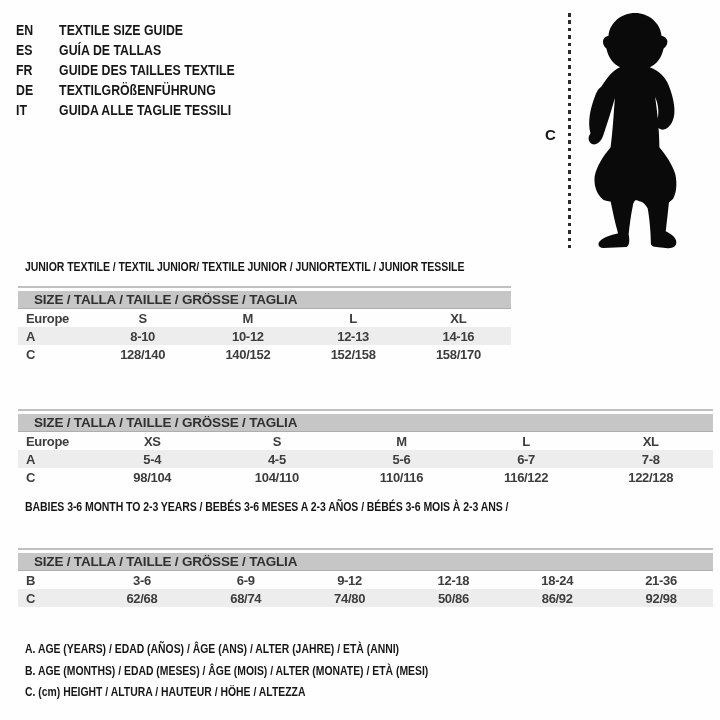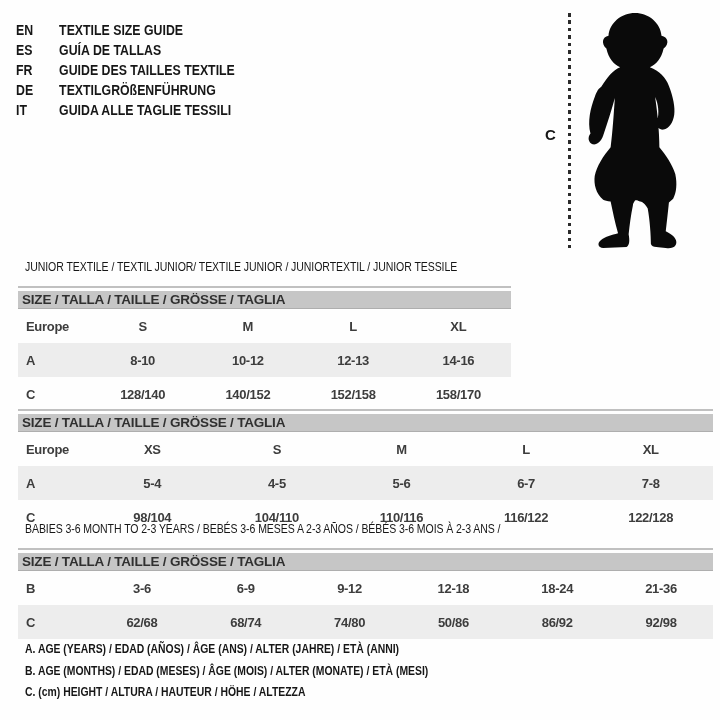--- a/index.html
+++ b/index.html
@@ -17,31 +17,31 @@
             white-space:nowrap;transform:scaleX(.88);transform-origin:0 50%;}
   .lang-code{display:inline-block;width:49px;}
 
   
   .dotted-line{position:absolute;left:568px;top:13px;width:3px;height:235px;
     background:repeating-linear-gradient(to bottom,#2b2b2b 0 3.5px,transparent 3.5px 7.5px);}
   .figure-label{position:absolute;left:545px;top:126px;font-size:15px;font-weight:700;}
   .silhouette{position:absolute;left:582px;top:10px;width:106px;height:240px;}
 
   
-  .sec-title{position:absolute;left:25px;font-size:13.5px;font-weight:400;
+  .sec-title{position:absolute;left:25px;font-size:13.5px;font-weight:700;
              letter-spacing:-.1px;white-space:nowrap;}
   .sub{font-size:9px;vertical-align:-3px;}
 
   
   .table{position:absolute;box-sizing:border-box;}
   .topline{height:2px;background:#c0c0c0;margin-bottom:3px;}
   .band{height:18px;background:#c6c6c6;border-bottom:1px solid #aeaeae;box-sizing:border-box;
-        display:flex;align-items:center;padding-left:4px;
+        display:flex;align-items:center;padding-left:16px;
         font-size:13.5px;font-weight:700;color:#303030;letter-spacing:-.2px;}
-  .trow{display:flex;height:34px;align-items:center;
+  .trow{display:flex;height:18px;align-items:center;
         font-size:13px;font-weight:700;color:#3d3d3d;letter-spacing:-.3px;}
   .trow.alt{background:#ededed;}
   .tlabel{width:72px;padding-left:8px;box-sizing:border-box;}
   .tcell{flex:1;text-align:center;}
 
   
   .footnotes{position:absolute;left:25px;top:638px;}
   .footnote{height:21.5px;line-height:21.5px;font-size:13px;font-weight:700;
             white-space:nowrap;transform:scaleX(.80);transform-origin:0 50%;}
 </style>
@@ -142,21 +142,21 @@
     <div class="trow">
       <span class="tlabel">C</span>
       <span class="tcell">98/104</span>
       <span class="tcell">104/110</span>
       <span class="tcell">110/116</span>
       <span class="tcell">116/122</span>
       <span class="tcell">122/128</span>
     </div>
   </div>
 
-  <div class="sec-title" style="top:521px">
+  <div class="sec-title" style="top:499px">
     <span class="cond sx78">BABIES 3-6 MONTH TO 2-3 YEARS / BEBÉS 3-6 MESES A 2-3 AÑOS / BÉBÉS 3-6 MOIS À 2-3 ANS /</span>
   </div>
   <div class="table" style="left:18px;top:548px;width:695px">
     <div class="topline"></div>
     <div class="band">
       <span>SIZE / TALLA / TAILLE / GRÖSSE / TAGLIA</span>
     </div>
     <div class="trow">
       <span class="tlabel">B</span>
       <span class="tcell">3-6</span>

